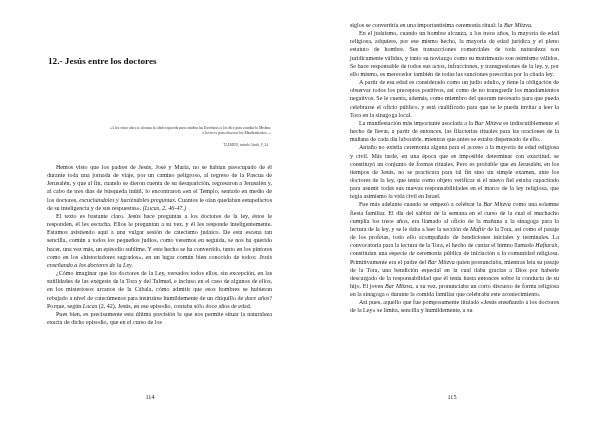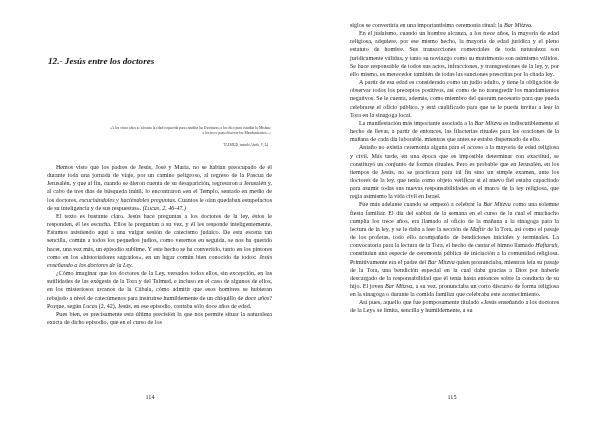--- a/index.html
+++ b/index.html
@@ -6,21 +6,21 @@
   body {
     width:600px; height:426px; background:#ffffff; position:relative; overflow:hidden;
     font-family:"Liberation Serif", "DejaVu Serif", serif; color:#1a1a1a;
   }
   .page { position:absolute; top:0; height:426px; }
   .page-left { left:0; width:300px; }
   .page-right { left:300px; width:300px; }
 
   .chapter-title {
     position:absolute; left:48px; top:56px;
-    font-size:9.2px; font-weight:bold; color:#111;font-style:italic;
+    font-size:9.2px; font-weight:bold; color:#111;
   }
   .epigraph {
     position:absolute; left:108px; top:126px; width:163px;
     font-size:3.7px; line-height:4.7px; text-align:right; color:#333;
   }
   .epigraph-source {
     position:absolute; left:108px; top:143px; width:160px;
     font-size:3.4px; text-align:right; color:#333; letter-spacing:0.05px;
   }
 

